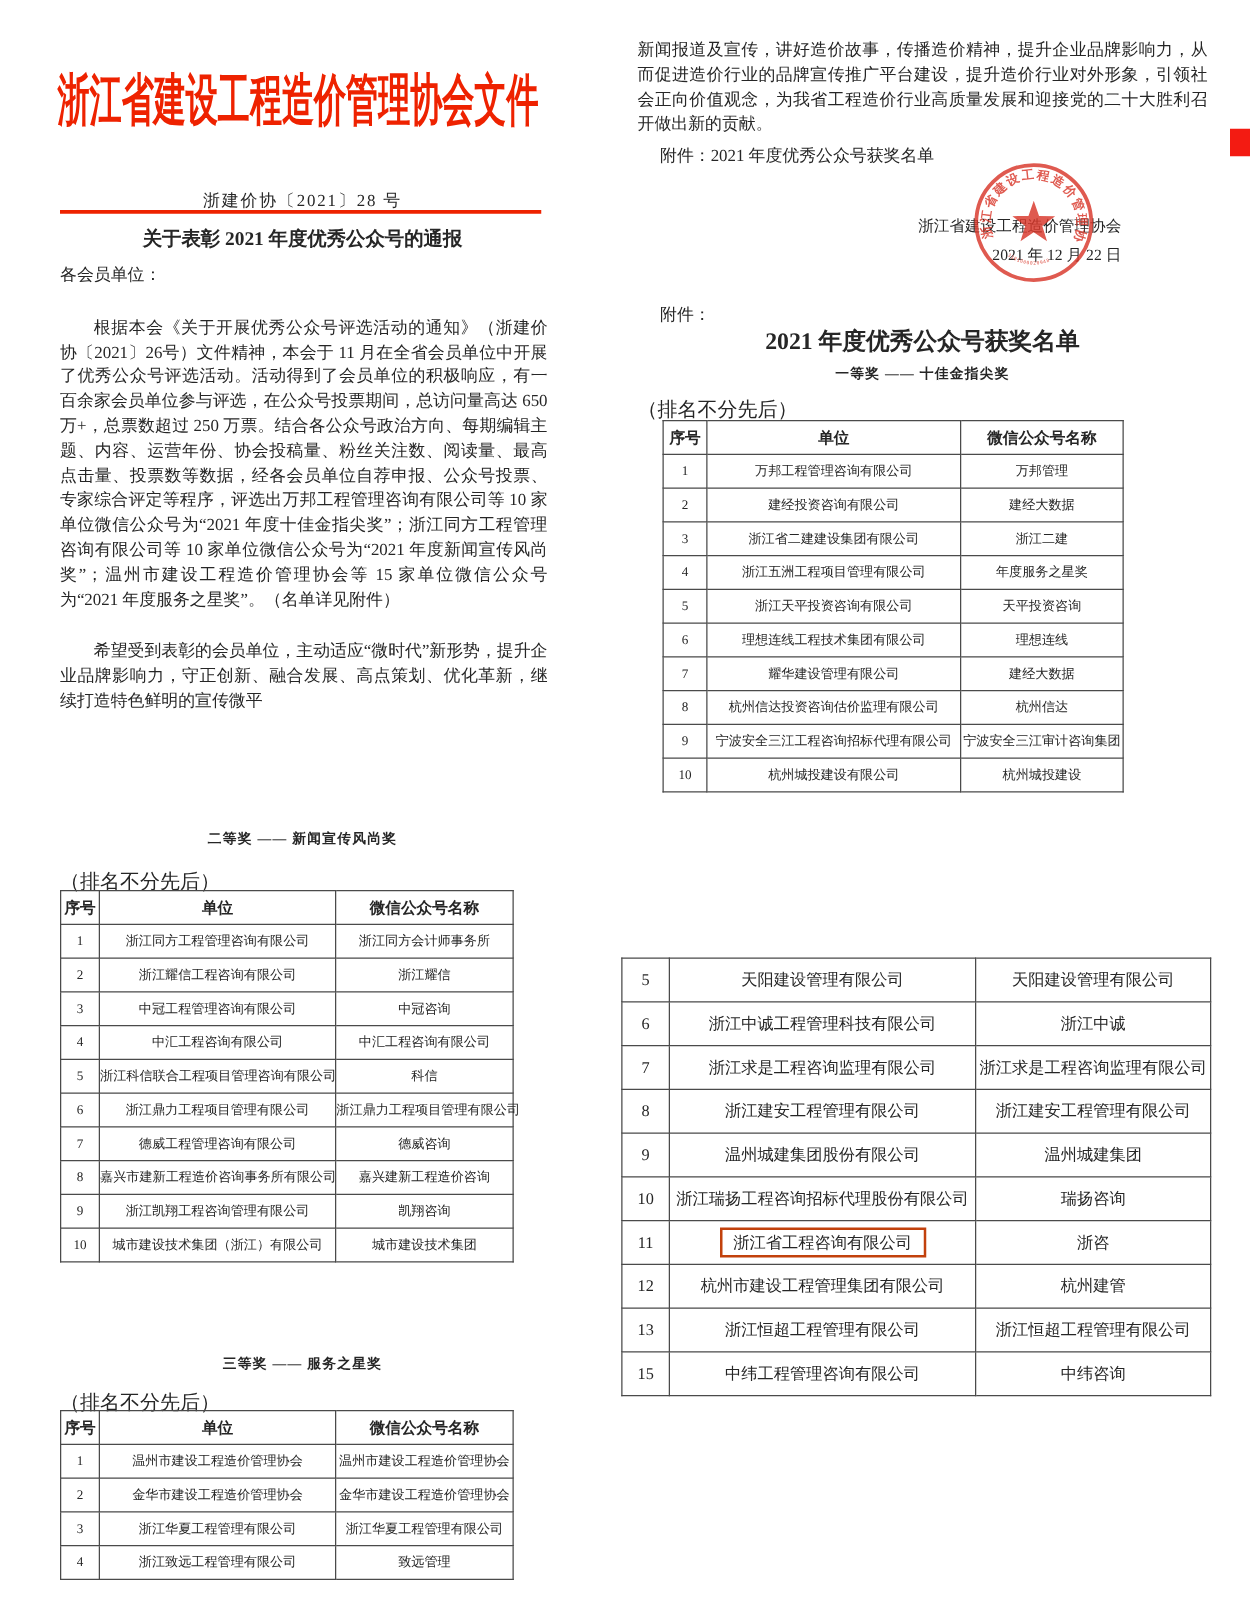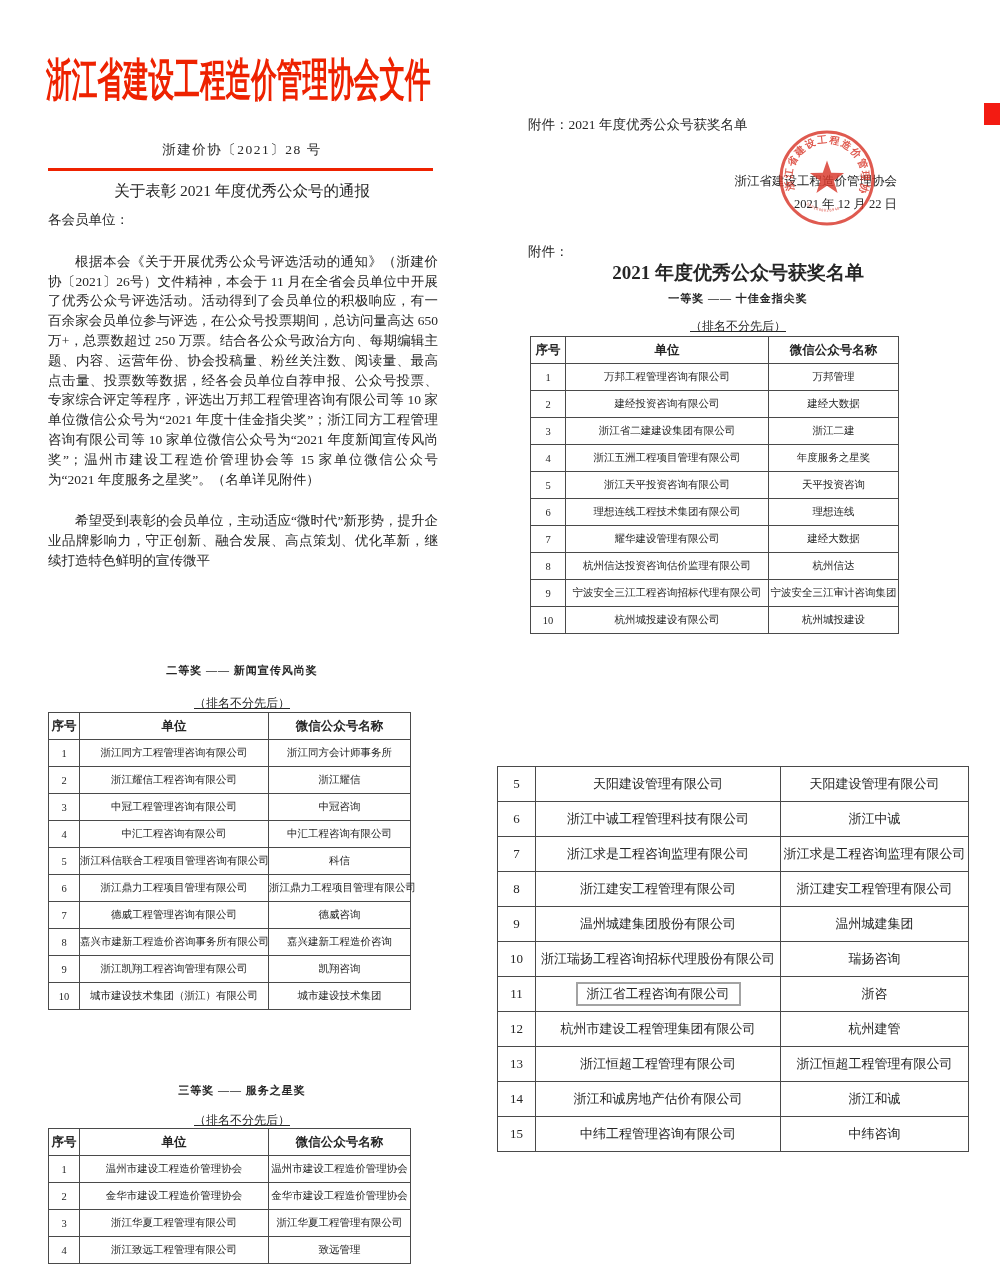--- a/index.html
+++ b/index.html
@@ -9,55 +9,55 @@
     overflow:hidden;
   }
   
   .letterhead {
     position:absolute; left:46px; top:50px;
     font-size:45px; font-weight:bold; color:#ee2200;
     white-space:nowrap; transform:scaleX(0.57); transform-origin:0 0;
     letter-spacing:0px;
   }
   .doc-number {
-    position:absolute; left:48px; top:141px; width:388px;
+    position:absolute; left:48px; top:152px; width:388px;
     text-align:center; font-size:13.5px; letter-spacing:1.5px;
   }
   .red-rule {
     position:absolute; left:48px; top:168px; width:385px; height:3px;
     background:#ee2200;
   }
   .doc-title {
     position:absolute; left:48px; top:181px; width:388px; margin:0;
-    text-align:center; font-size:15.5px; font-weight:normal;
+    text-align:center; font-size:15.5px; font-weight:bold;
   }
   .body-left {
     position:absolute; left:48px; top:210px; width:390px;
     font-size:13.5px; line-height:19.8px; text-align:justify;
   }
   .body-left p { margin:0; }
   .body-left p.para { text-indent:2em; margin-top:22px; }
   .prize-heading {
     position:absolute; margin:0; text-align:center;
     font-size:11px; font-weight:bold; letter-spacing:1px;
   }
   .rank-note {
-    position:absolute; text-align:center; font-size:12px;text-decoration:underline;
+    position:absolute; font-size:16px;
   }
   
   table { border-collapse:collapse; table-layout:fixed; position:absolute; }
   th, td {
     border:1px solid #4a4a4a; text-align:center; vertical-align:middle;
     padding:0; white-space:nowrap;
   }
   th { font-size:12.5px; font-weight:bold; height:26px;margin-top:32px; }
   .tbl-small td { font-size:10.5px; height:26px; }
   .tbl-big td { font-size:13px; height:34px; }
   .hl {
-    display:inline-block; border:2px solid #a3a3a3; padding:1px 9px;
+    display:inline-block; border:2px solid #c2410c; padding:1px 9px;
   }
   
   .body-right {
     position:absolute; left:510px; top:30px; width:456px; margin:0;
     font-size:13.5px; line-height:19.8px; text-align:justify;
   }
   .attachment-note {
     position:absolute; left:510px; top:116px; width:456px; margin:0;
     padding-left:18px; font-size:13.5px;
   }
@@ -198,20 +198,21 @@
           <td>浙江华夏工程管理有限公司</td>
         </tr>
         <tr>
           <td>4</td>
           <td>浙江致远工程管理有限公司</td>
           <td>致远管理</td>
         </tr>
       </tbody>
   </table>
 
+  <p class="body-right">新闻报道及宣传，讲好造价故事，传播造价精神，提升企业品牌影响力，从而促进造价行业的品牌宣传推广平台建设，提升造价行业对外形象，引领社会正向价值观念，为我省工程造价行业高质量发展和迎接党的二十大胜利召开做出新的贡献。</p>
   <p class="attachment-note">附件：2021 年度优秀公众号获奖名单</p>
 
   <div class="signature">
     <div>浙江省建设工程造价管理协会</div>
     <div>2021 年 12 月 22 日</div>
   </div>
 
   <svg class="seal" viewBox="0 0 200 200">
     <defs>
       <path id="sealTopArc" d="M 34.2 123.9 A 70 70 0 1 1 165.8 123.9" fill="none"></path>
@@ -345,25 +346,20 @@
           <td>12</td>
           <td>杭州市建设工程管理集团有限公司</td>
           <td>杭州建管</td>
         </tr>
         <tr>
           <td>13</td>
           <td>浙江恒超工程管理有限公司</td>
           <td>浙江恒超工程管理有限公司</td>
         </tr>
         <tr>
-          <td>14</td>
-          <td>浙江和诚房地产估价有限公司</td>
-          <td>浙江和诚</td>
-        </tr>
-        <tr>
           <td>15</td>
           <td>中纬工程管理咨询有限公司</td>
           <td>中纬咨询</td>
         </tr>
       </tbody>
   </table>
 
   <div class="corner-mark"></div>
 
 </div>

